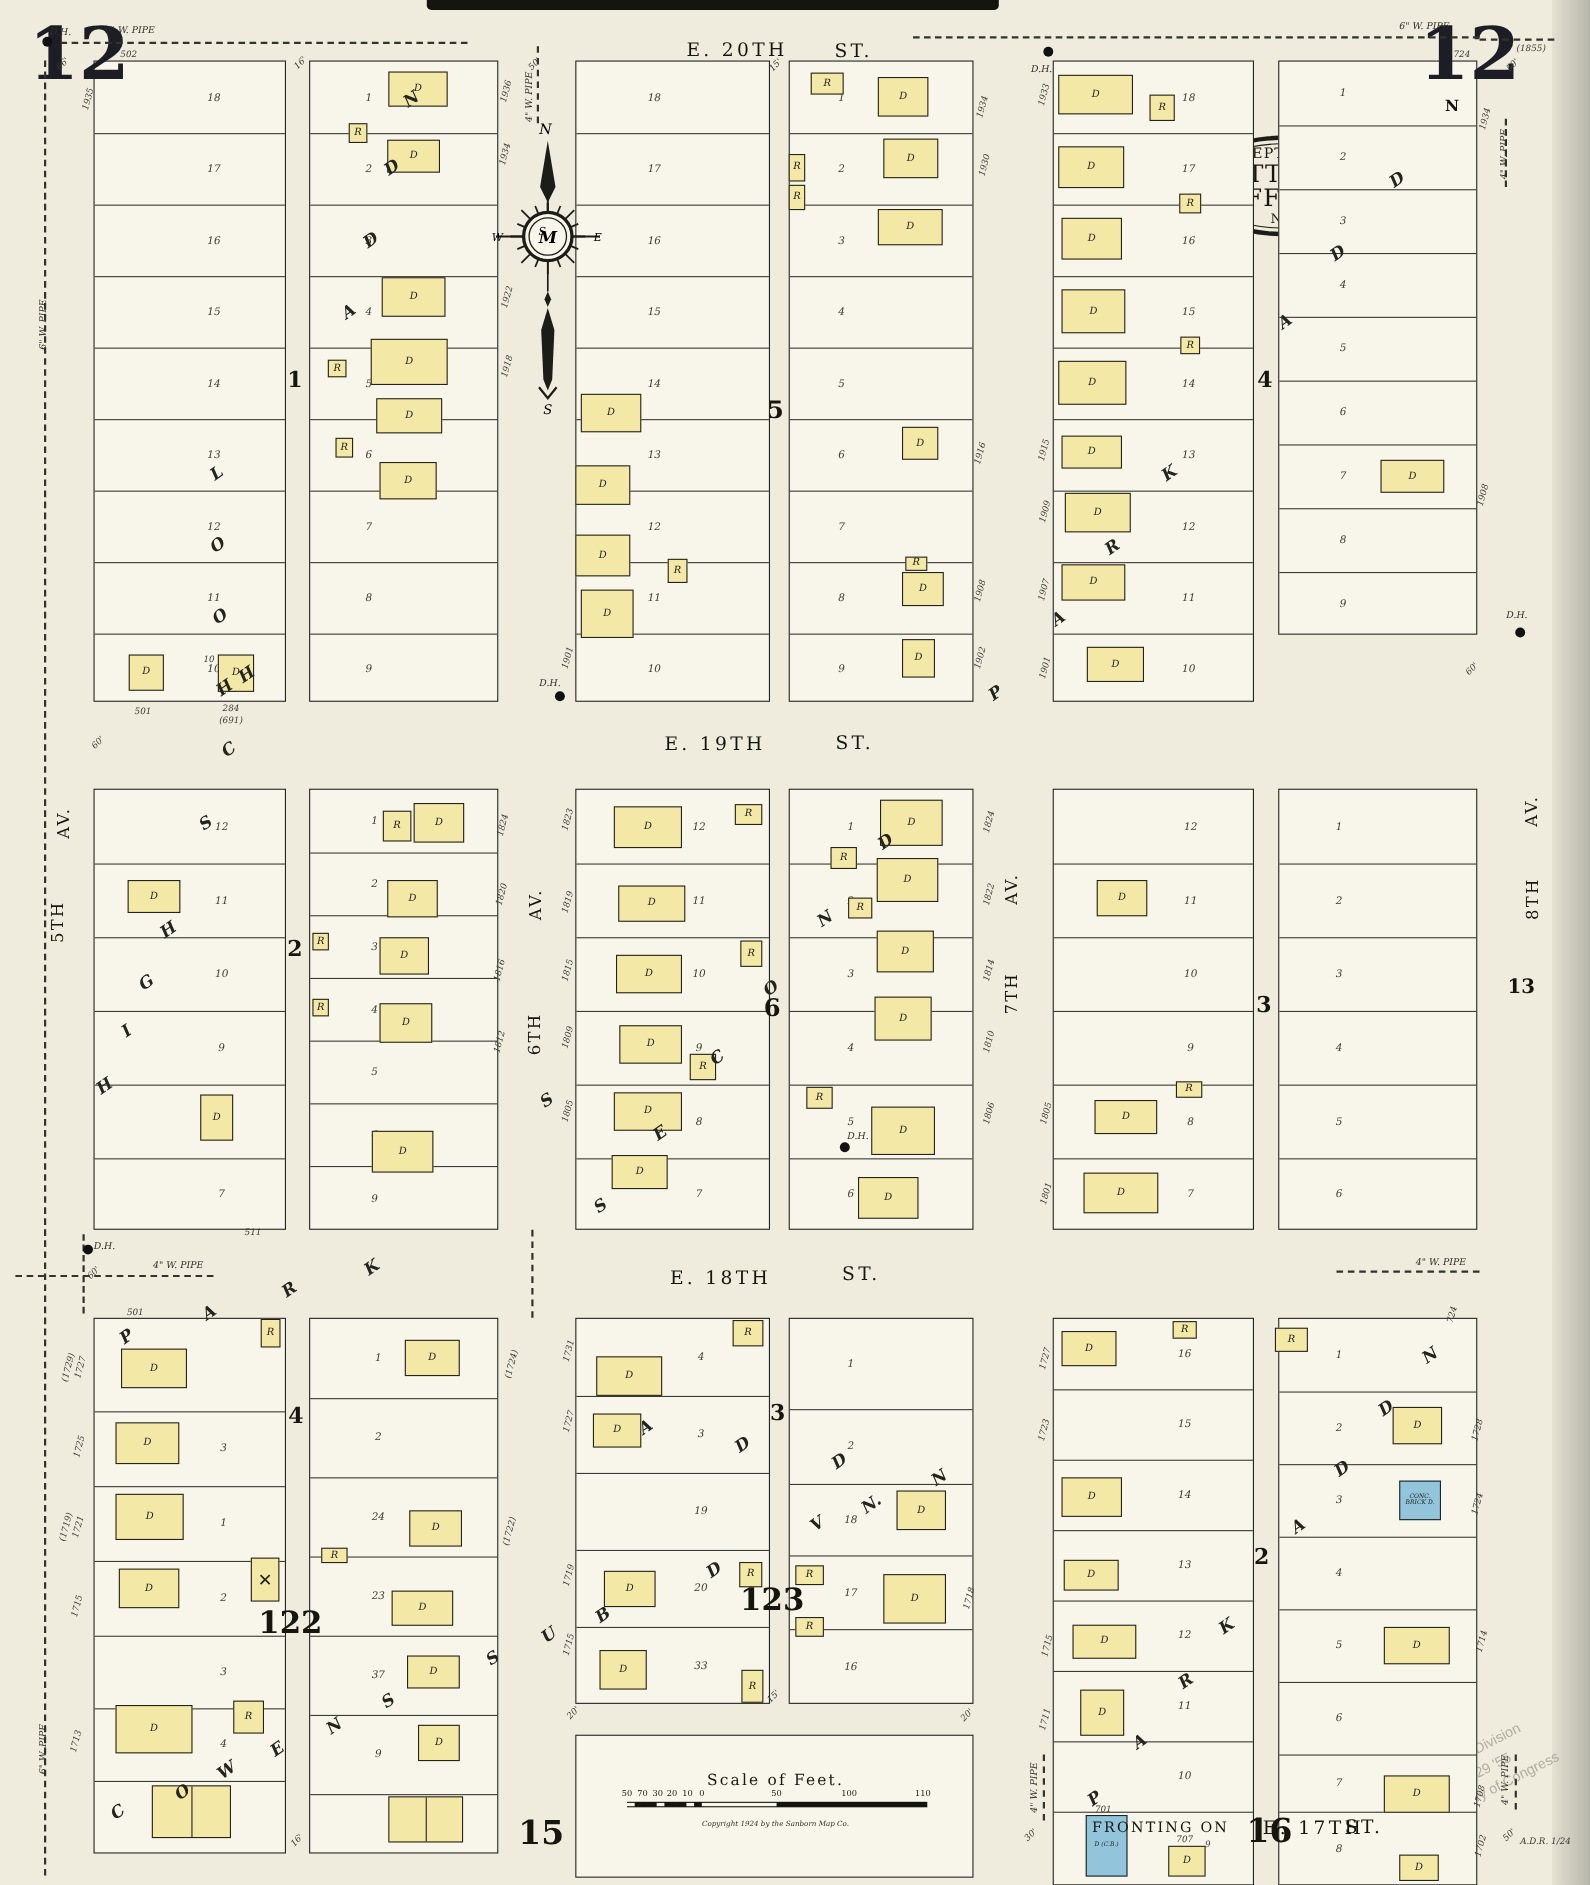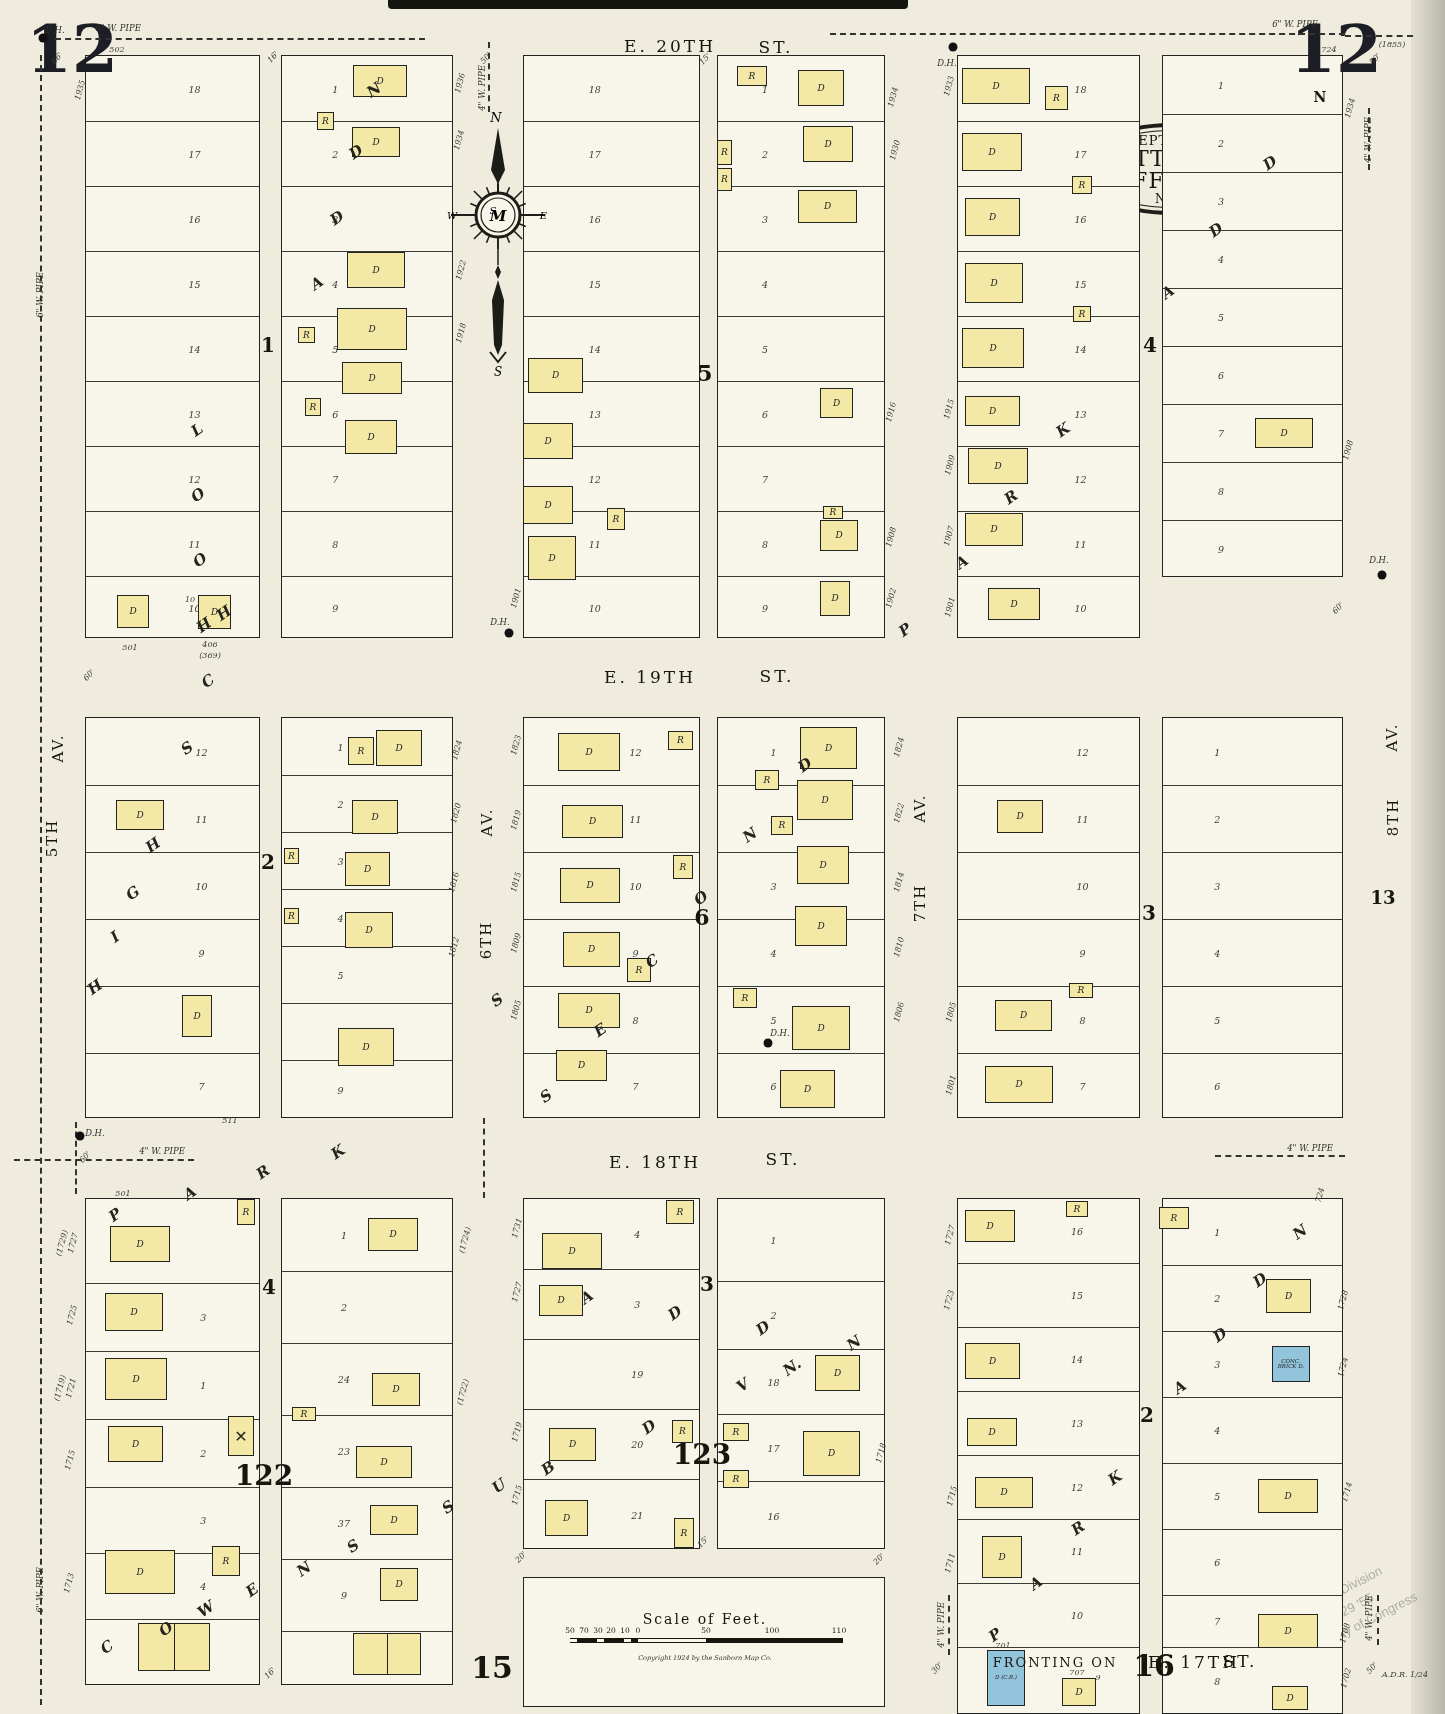--- a/index.html
+++ b/index.html
@@ -285,21 +285,21 @@
       </div>
       <div class="block" style="left: 523px; top: 1198px; width: 177px; height: 351px;">
         <div class="lotnum" style="left: 113.28px; top: 35px;">4</div>
         <div class="lotline" style="top: 70px;"></div>
         <div class="lotnum" style="left: 113.28px; top: 105px;">3</div>
         <div class="lotline" style="top: 140px;"></div>
         <div class="lotnum" style="left: 113.28px; top: 175px;">19</div>
         <div class="lotline" style="top: 210px;"></div>
         <div class="lotnum" style="left: 113.28px; top: 245px;">20</div>
         <div class="lotline" style="top: 280px;"></div>
-        <div class="lotnum" style="left: 113.28px; top: 315.5px;">21</div>
+        <div class="lotnum" style="left: 113.28px; top: 315.5px;">33</div>
       </div>
       <div class="block" style="left: 717px; top: 1198px; width: 168px; height: 351px;">
         <div class="lotnum" style="left: 55.44px; top: 41px;">1</div>
         <div class="lotline" style="top: 82px;"></div>
         <div class="lotnum" style="left: 55.44px; top: 116px;">2</div>
         <div class="lotline" style="top: 150px;"></div>
         <div class="lotnum" style="left: 55.44px; top: 182.5px;">18</div>
         <div class="lotline" style="top: 215px;"></div>
         <div class="lotnum" style="left: 55.44px; top: 248.5px;">17</div>
         <div class="lotline" style="top: 282px;"></div>
@@ -834,22 +834,22 @@
       <div class="hnum" style="left: 949px; top: 1300px;">1723</div>
       <div class="hnum" style="left: 952px; top: 1496px;">1715</div>
       <div class="hnum" style="left: 950px; top: 1563px;">1711</div>
       <div class="hnum" style="left: 1343px; top: 1300px;">1728</div>
       <div class="hnum" style="left: 1343px; top: 1367px;">1724</div>
       <div class="hnum" style="left: 1347px; top: 1492px;">1714</div>
       <div class="hnum" style="left: 1345px; top: 1633px;">1708</div>
       <div class="hnum" style="left: 1346px; top: 1678px;">1702</div>
       <div class="hnum" style="left: 1320px; top: 1195px;">724</div>
       <div class="hnum h" style="left: 130px; top: 647px;">501</div>
-      <div class="hnum h" style="left: 210px; top: 644px;">406</div>
-      <div class="hnum h" style="left: 210px; top: 655px;">(369)</div>
+      <div class="hnum h" style="left: 210px; top: 644px;">284</div>
+      <div class="hnum h" style="left: 210px; top: 655px;">(691)</div>
       <div class="hnum h" style="left: 230px; top: 1120px;">511</div>
       <div class="hnum h" style="left: 123px; top: 1193px;">501</div>
       <div class="hnum h" style="left: 1003px; top: 1645px;">701</div>
       <div class="hnum h" style="left: 1077px; top: 1672px;">707</div>
       <div class="hnum h" style="left: 1098px; top: 1677px;">9</div>
       <div class="hnum h" style="left: 117px; top: 49px;">502</div>
       <div class="hnum h" style="left: 1329px; top: 49px;">724</div>
       <div class="hnum h" style="left: 1392px; top: 44px;">(1855)</div>
       <div class="hnum r45" style="left: 57px; top: 58px;">66'</div>
       <div class="hnum r45" style="left: 273px; top: 57px;">16'</div>

